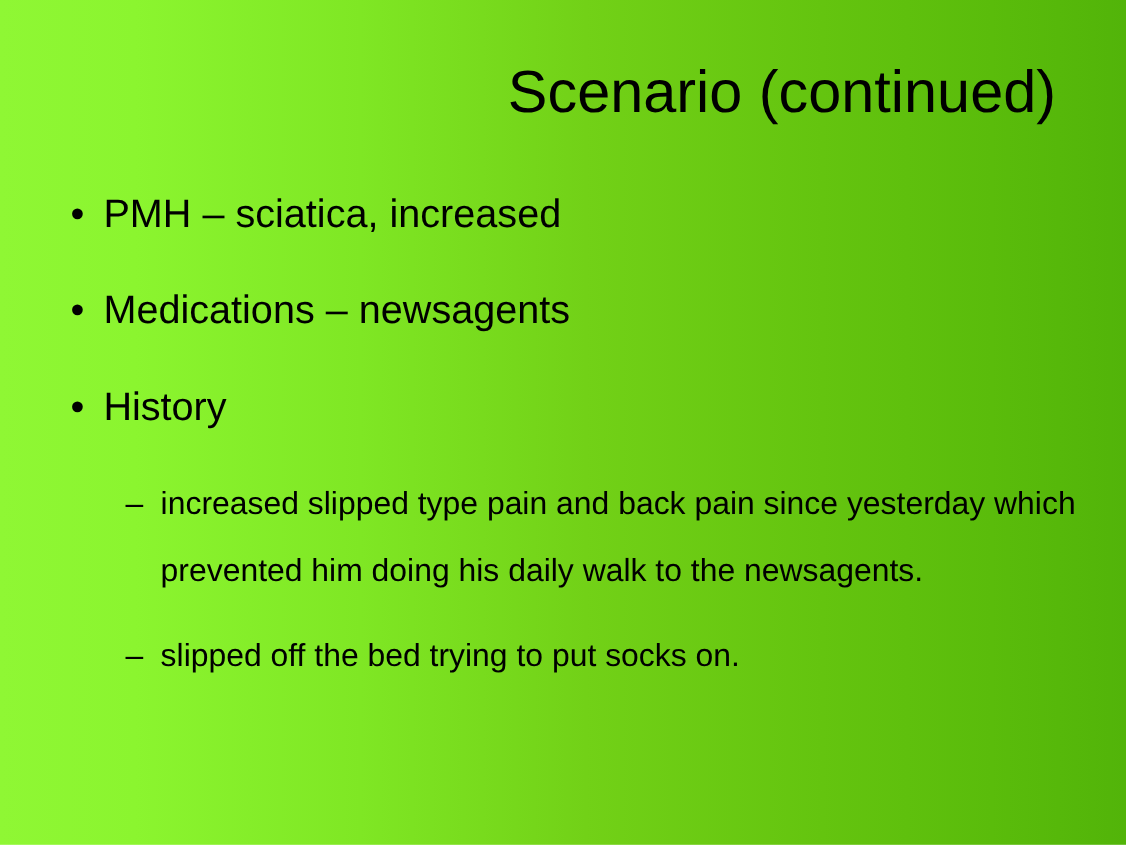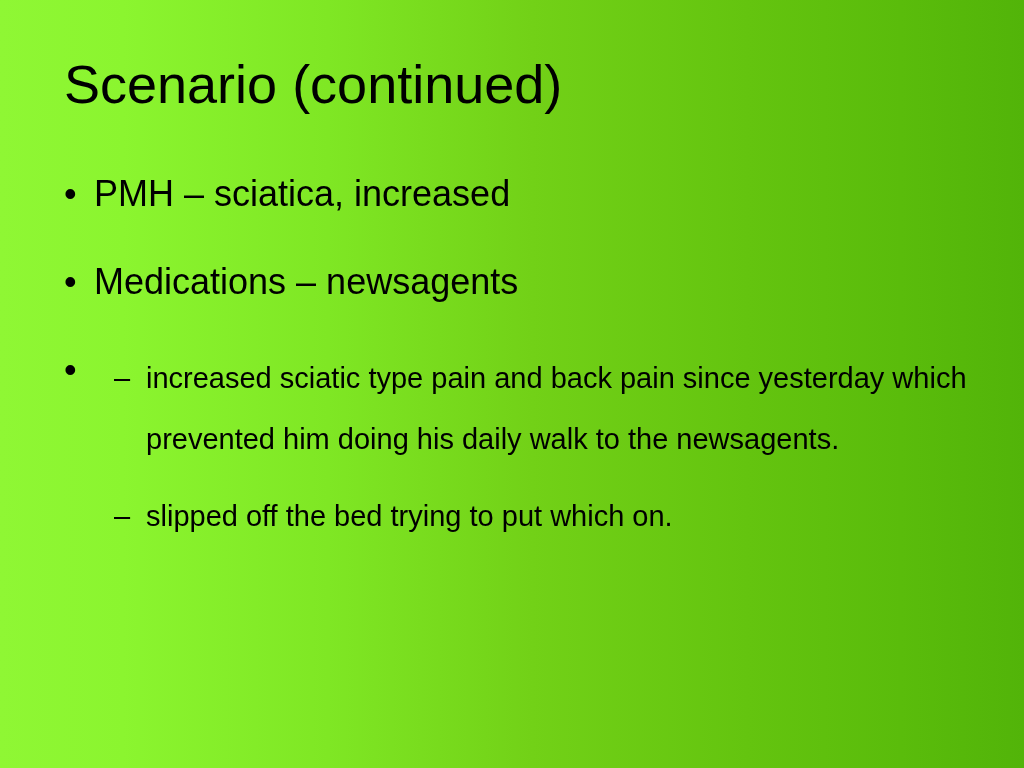--- a/index.html
+++ b/index.html
@@ -28,21 +28,21 @@
     box-sizing: border-box;
     overflow: hidden;
   }
 
   
   #title-block {
     position: absolute;
     left: 64px;
     top: 52px;
     width: 896px;
-    text-align: left;
+    text-align: right;
   }
   #slide-title {
     display: block;
     font-size: 54px;
     line-height: 64px;
     font-weight: normal;
     color: #000000;
     letter-spacing: 0px;
     white-space: nowrap;
   }
@@ -123,28 +123,29 @@
       <span class="l1-text">PMH – sciatica, increased</span>
     </div>
 
     <div class="bullet-l1">
       <span class="marker-dot">•</span>
       <span class="l1-text">Medications – newsagents</span>
     </div>
 
     <div class="bullet-l1">
       <span class="marker-dot">•</span>
+      <span class="l1-text">History</span>
 
       <div class="sub-list">
         <div class="bullet-l2">
           <span class="marker-dash">–</span>
-          <span class="l2-text">increased sciatic type pain and back pain since yesterday which prevented him doing his daily walk to the newsagents.</span>
+          <span class="l2-text">increased slipped type pain and back pain since yesterday which prevented him doing his daily walk to the newsagents.</span>
         </div>
 
         <div class="bullet-l2">
           <span class="marker-dash">–</span>
-          <span class="l2-text">slipped off the bed trying to put which on.</span>
+          <span class="l2-text">slipped off the bed trying to put socks on.</span>
         </div>
       </div>
     </div>
 
   </div>
 </div>
 
 </body></html>

